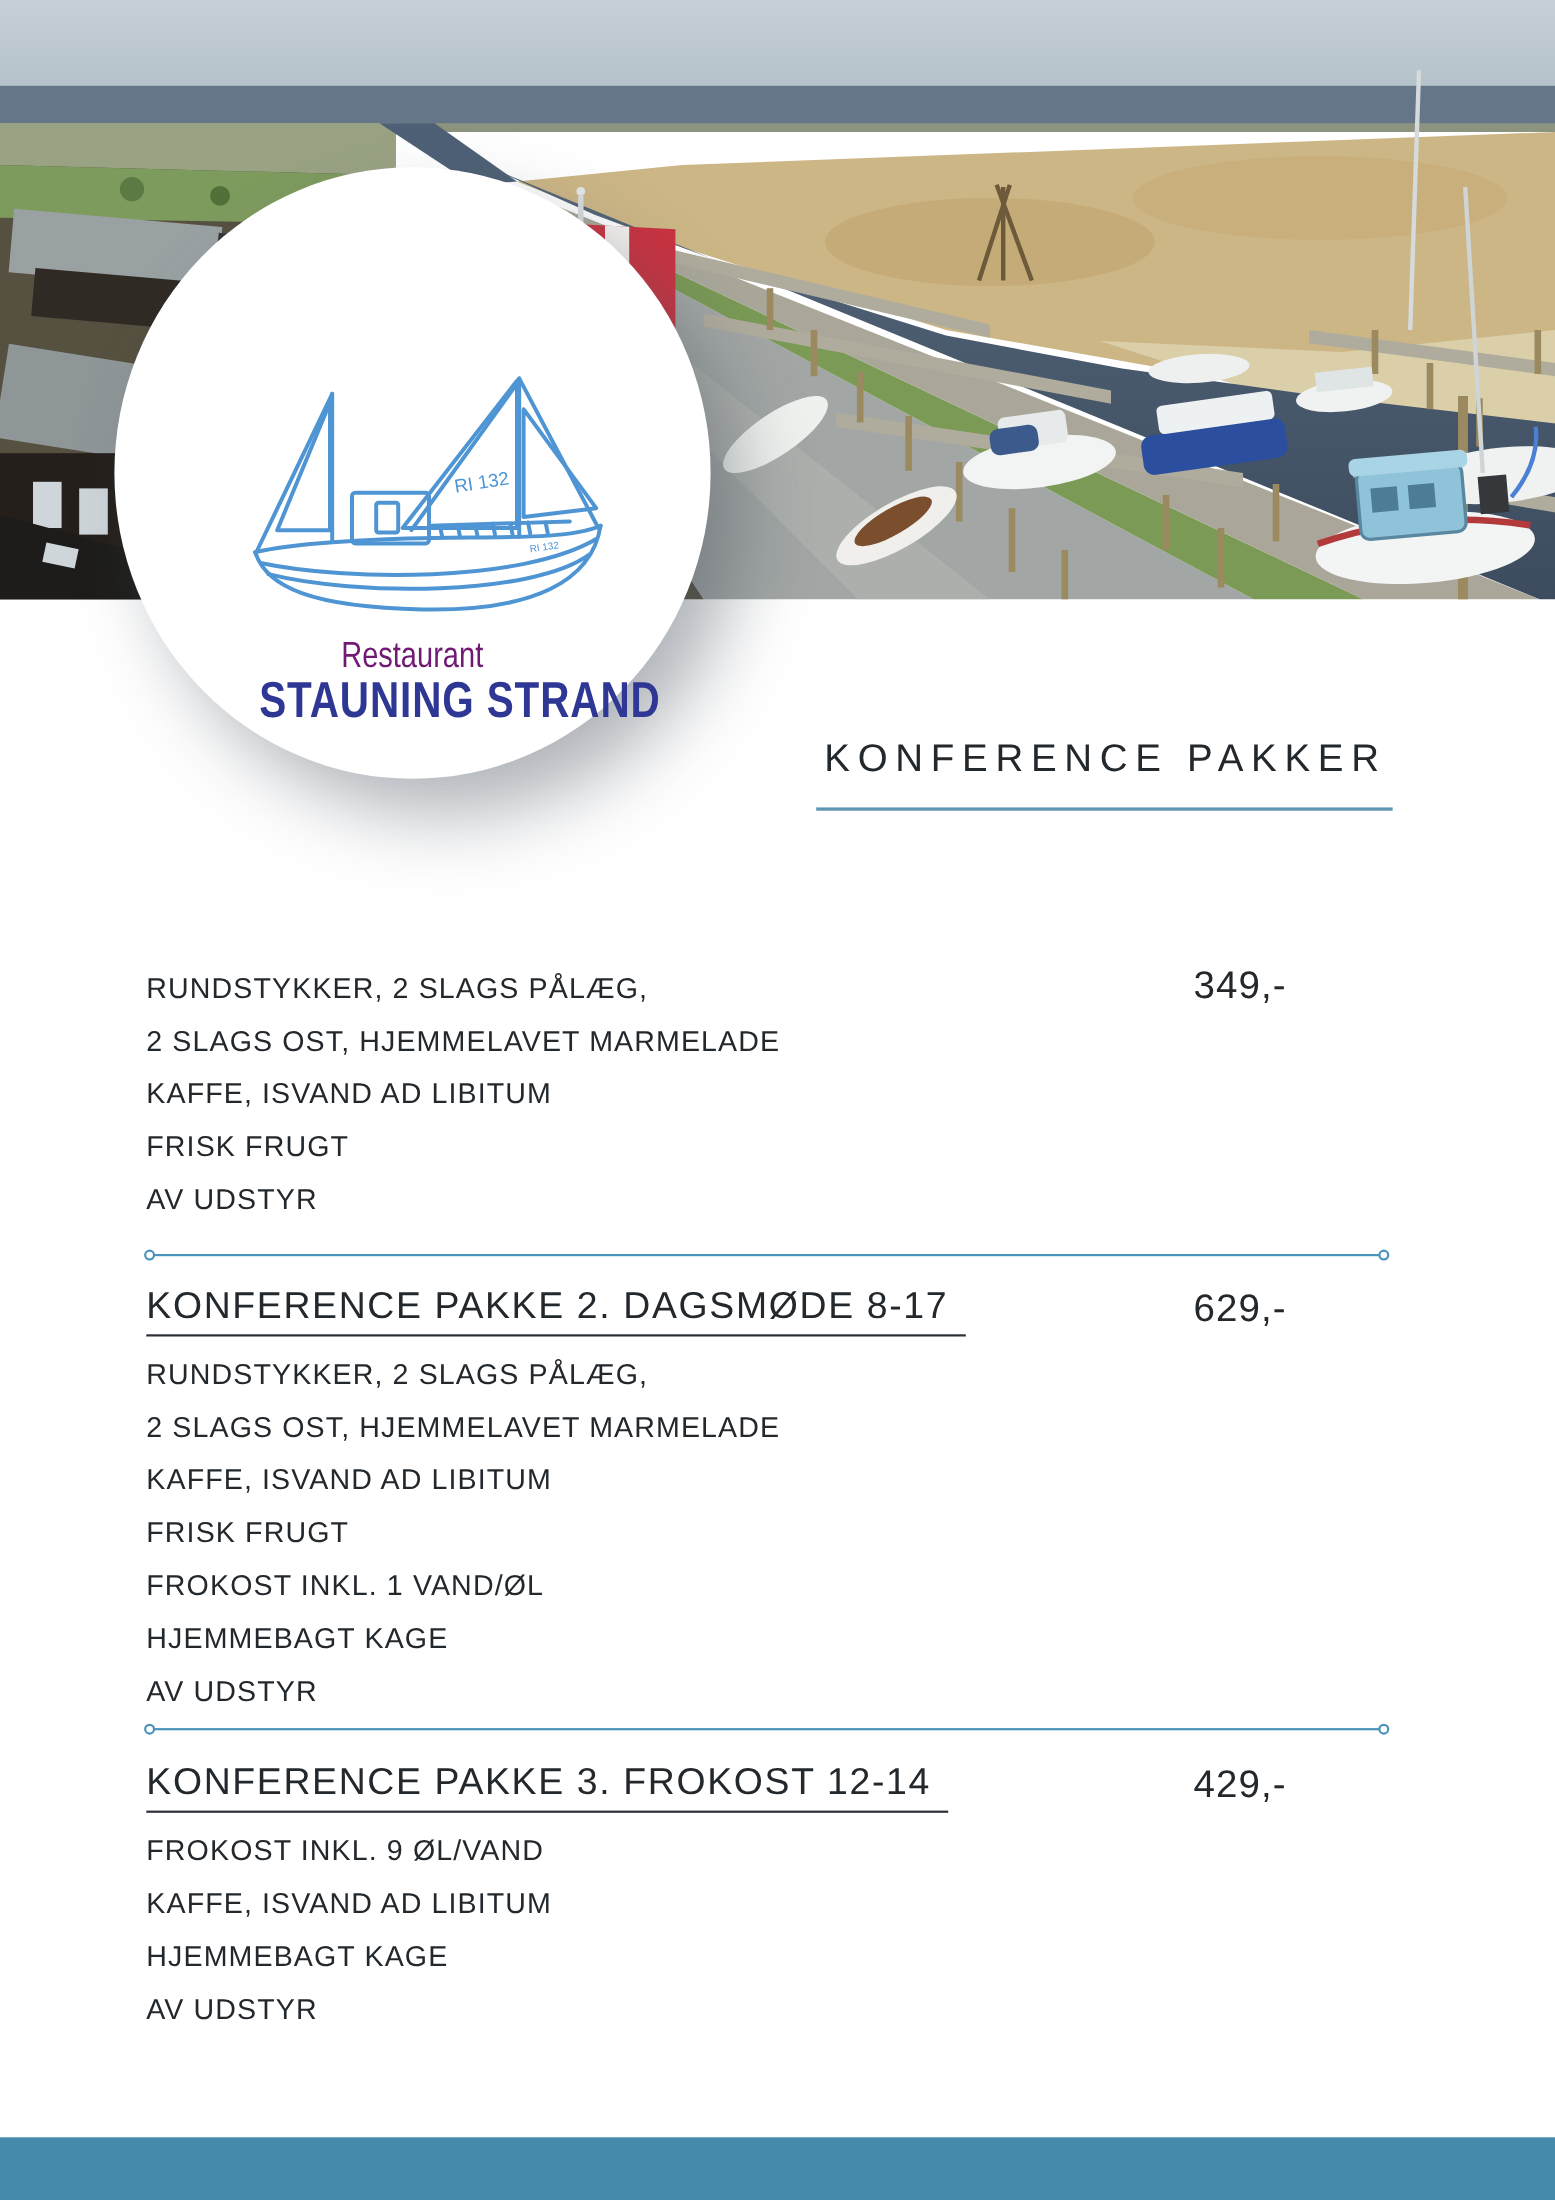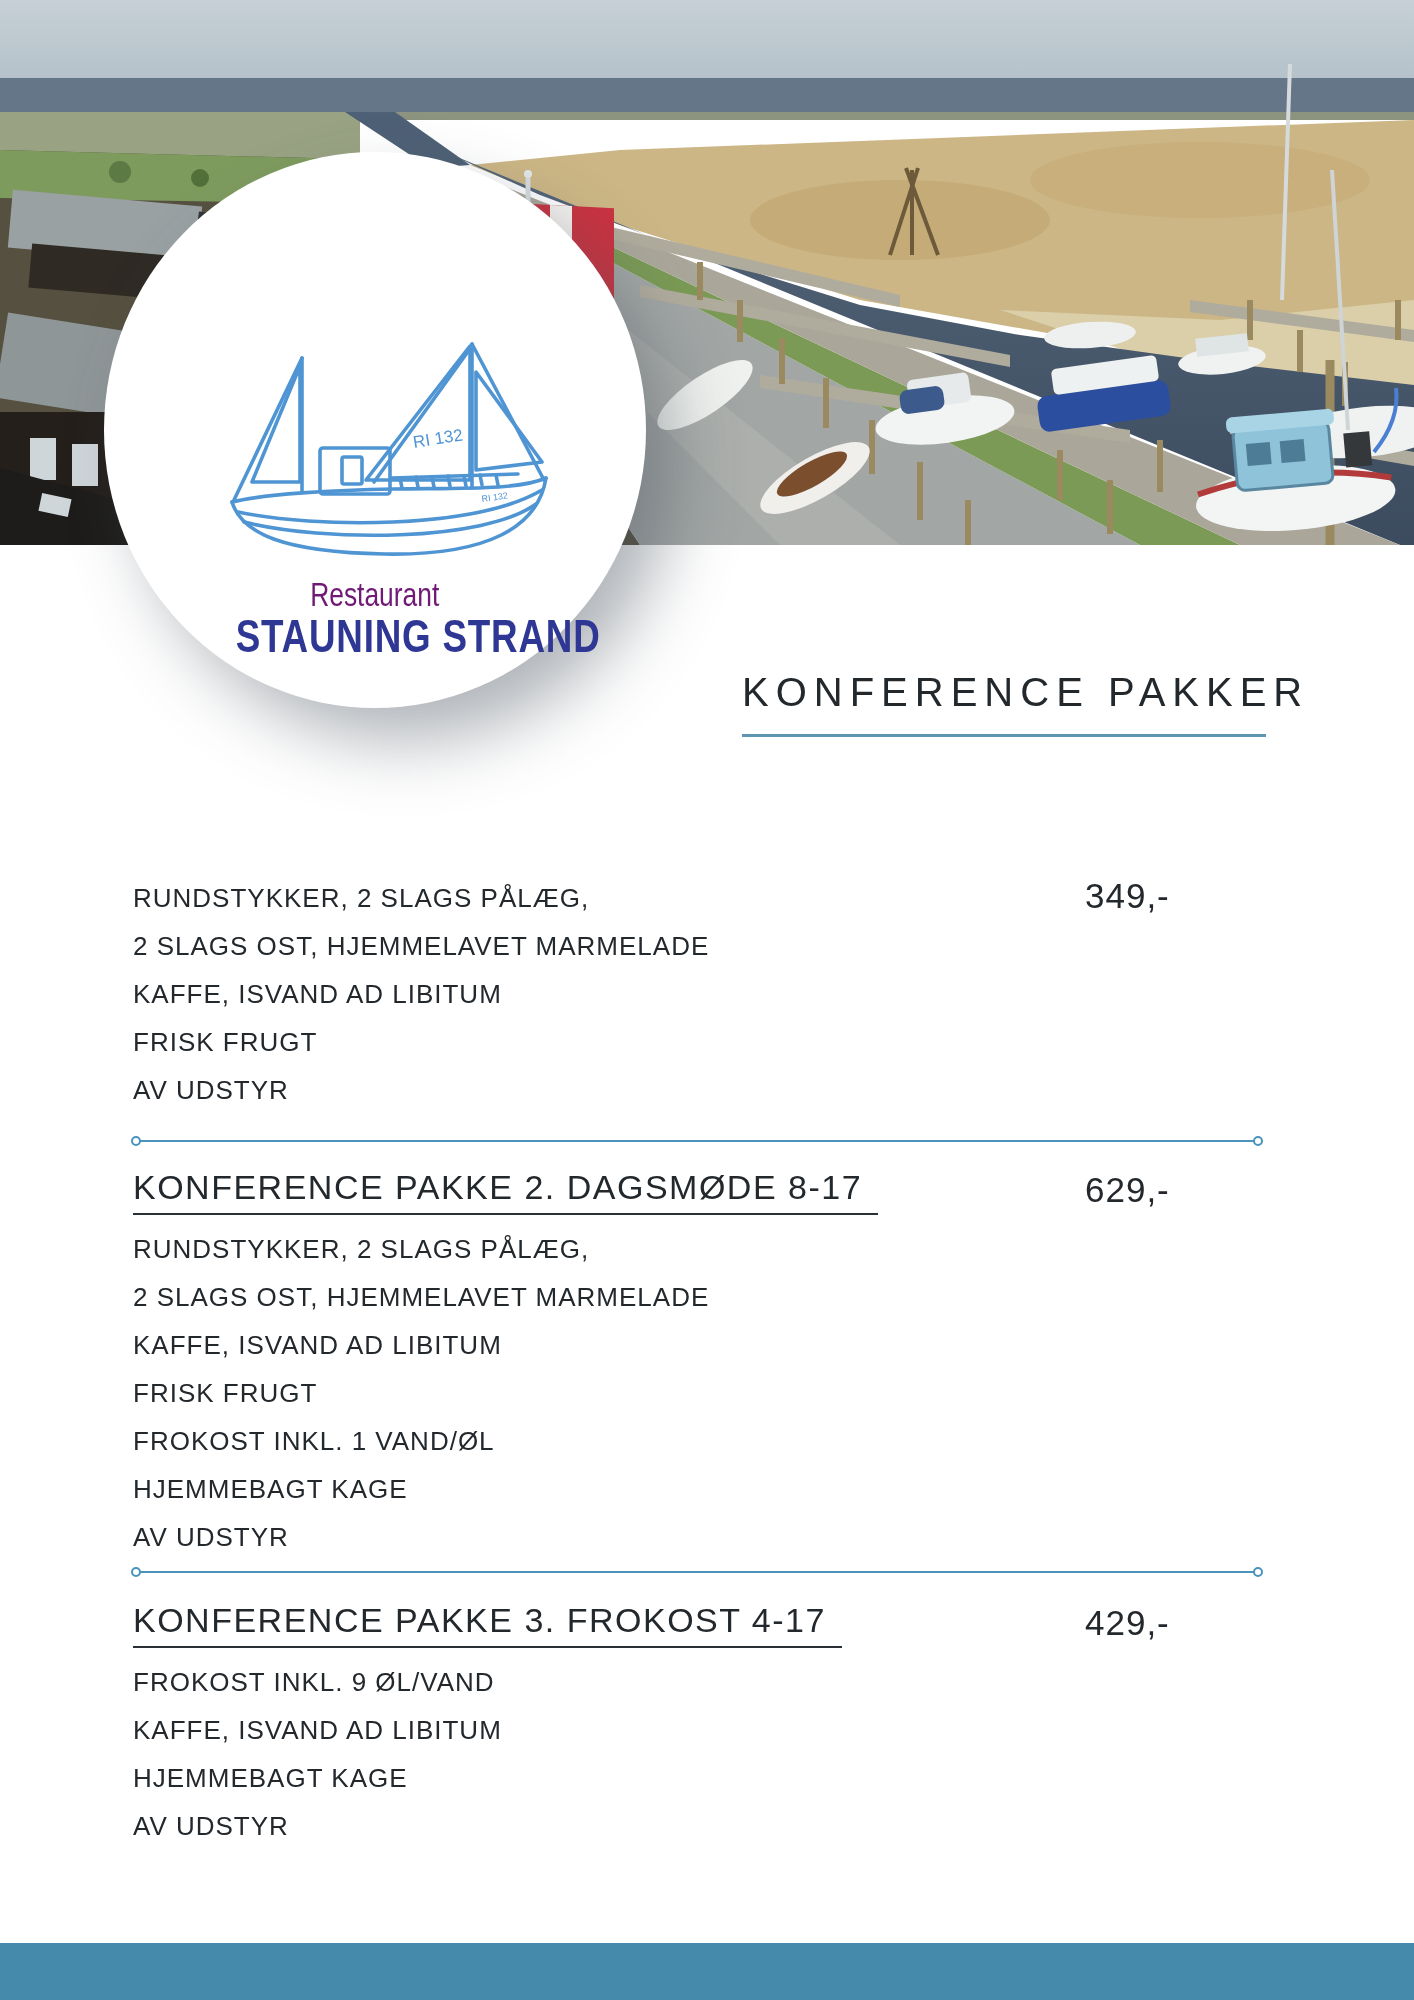--- a/index.html
+++ b/index.html
@@ -24,21 +24,21 @@
     font-size:33px;font-weight:500;color:#701a75;line-height:1;
   }
   .logo-name{
     position:absolute;top:461px;left:0;width:100%;text-align:right;
     font-size:46px;font-weight:700;color:#2f3795;line-height:1;letter-spacing:1px;
   }
   .condense{display:inline-block;transform:scaleX(.8);transform-origin:50% 50%;white-space:nowrap;}
   
   .page-title{
     position:absolute;left:742px;top:670px;width:526px;text-align:center;
-    font-size:40px;font-weight:300;letter-spacing:7px;color:#23282d;white-space:nowrap;
+    font-size:35px;font-weight:300;letter-spacing:7px;color:#23282d;white-space:nowrap;
   }
   .title-underline{
     position:absolute;left:742px;top:734px;width:524px;height:3px;background:#5d95b3;
   }
   
   .menu{position:absolute;left:133px;top:864px;width:1150px;}
   .pkg{position:relative;}
   .pkg-head{position:relative;}
   .pkg-title{
     display:inline-block;margin:0;font-size:34px;font-weight:300;letter-spacing:1.5px;
@@ -273,21 +273,21 @@
         <li>HJEMMEBAGT KAGE</li>
         <li>AV UDSTYR</li>
       </ul>
   </section>
 <div class="divider d2">
       <span class="dot l"></span>
       <span class="dot r"></span>
     </div>
   <section class="pkg p3">
     <div class="pkg-head">
-      <h2 class="pkg-title">KONFERENCE PAKKE 3. FROKOST 4-17</h2>
+      <h2 class="pkg-title">KONFERENCE PAKKE 3. FROKOST 12-14</h2>
       <div class="pkg-price">429,-</div>
     </div>
     <ul class="pkg-items">
         <li>FROKOST INKL. 9 ØL/VAND</li>
         <li>KAFFE, ISVAND AD LIBITUM</li>
         <li>HJEMMEBAGT KAGE</li>
         <li>AV UDSTYR</li>
       </ul>
   </section>
 </main>

